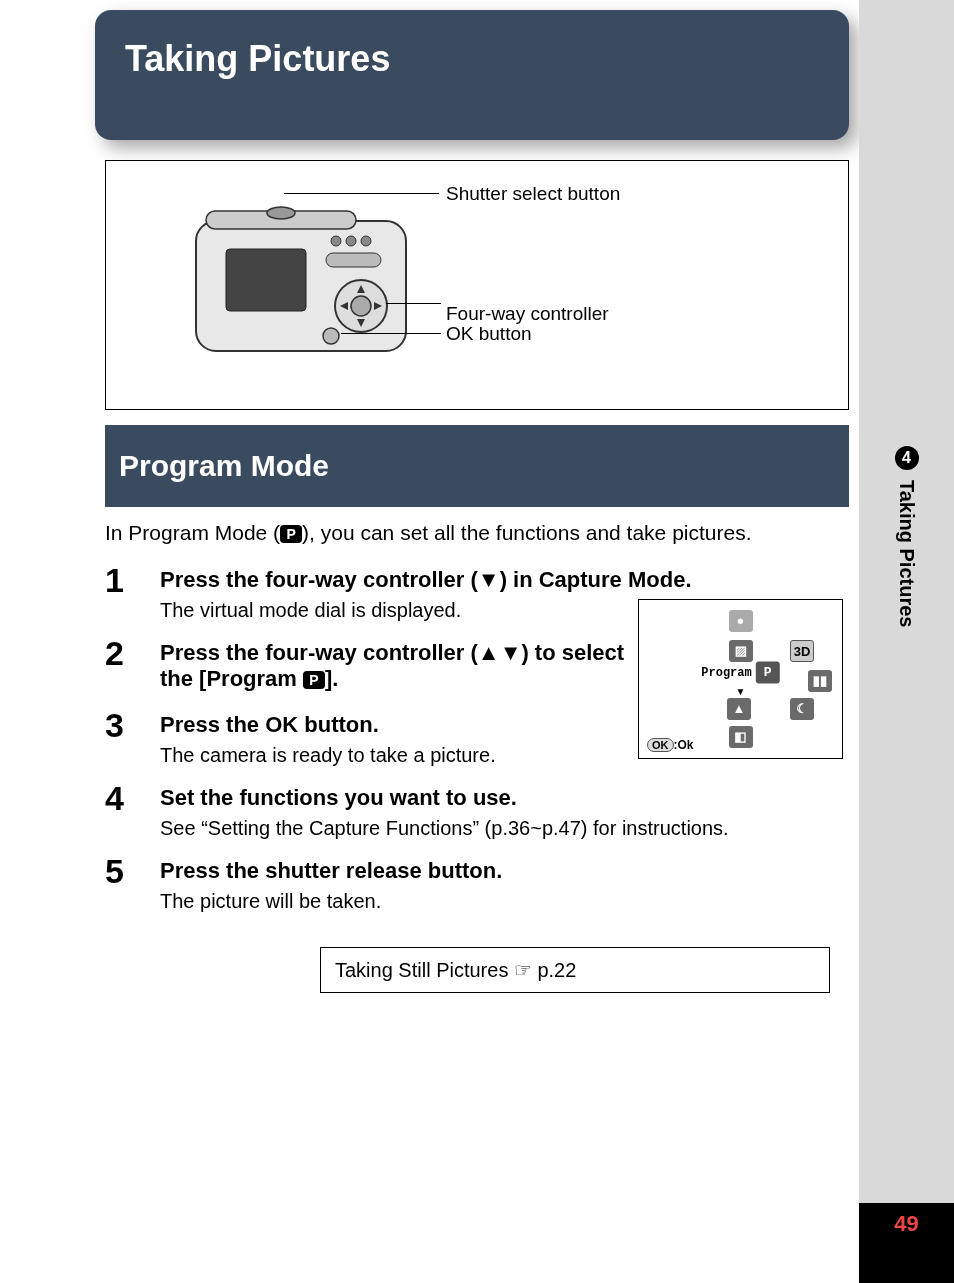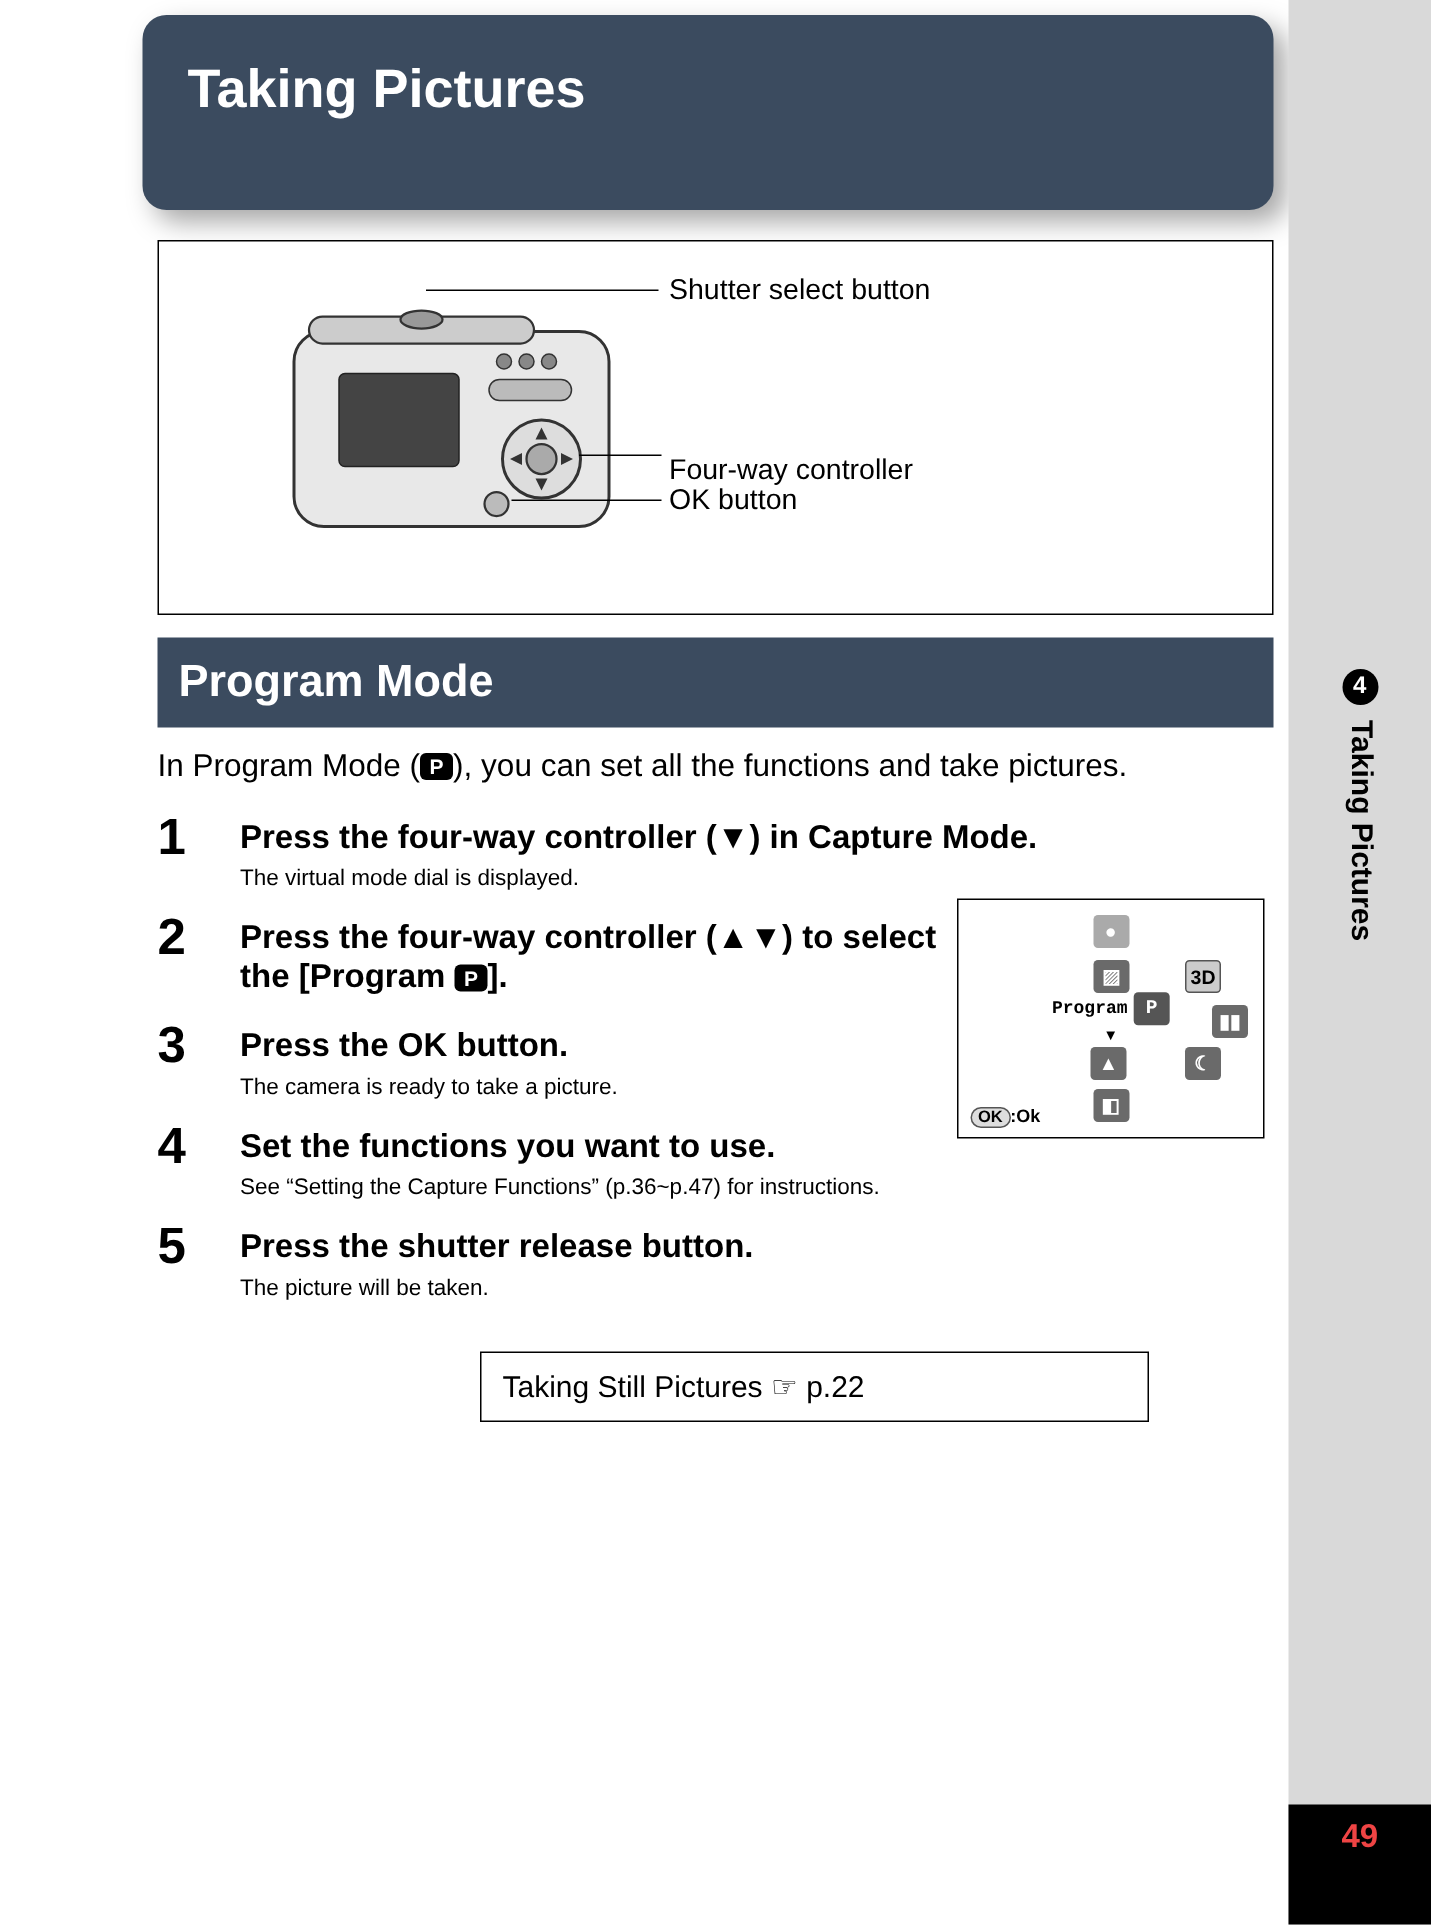--- a/index.html
+++ b/index.html
@@ -57,21 +57,21 @@
     .callout-text {
       position: absolute;
       font-size: 19px;
       color: #000;
     }
     .section-bar {
       background: #3b4b5f;
       color: #fff;
       font-size: 30px;
       font-weight: bold;
-      padding: 13px 14px;
+      padding: 24px 14px;
       margin: 0 10px 14px 105px;
     }
     .intro-text {
       font-size: 21px;
       margin: 0 10px 18px 105px;
     }
     .p-icon {
       display: inline-block;
       width: 22px;
       height: 18px;
@@ -102,21 +102,21 @@
     .step-body {
       flex: 1;
       padding-top: 4px;
     }
     .step-title {
       font-size: 22px;
       font-weight: bold;
       margin-bottom: 6px;
     }
     .step-desc {
-      font-size: 15px;
+      font-size: 20px;
       margin-bottom: 4px;
     }
     .lcd-preview {
       position: absolute;
       right: 16px;
       top: 599px;
       width: 205px;
       height: 160px;
       border: 1px solid #000;
       background: #fff;
@@ -151,21 +151,21 @@
       border-radius:8px;
       padding:0 4px;
       font-size:11px;
       background:#ddd;
     }
     .footer-ref-box {
       border: 1px solid #000;
       margin: 30px 10px 0 320px;
       padding: 10px 14px;
       font-size: 20px;
-      width: 446px;
+      width: 510px;
     }
     .thumb-tab {
       position: absolute;
       top: 446px;
       left: 50%;
       transform: translateX(-50%);
       width: 28px;
       text-align: center;
     }
     .tab-num {

